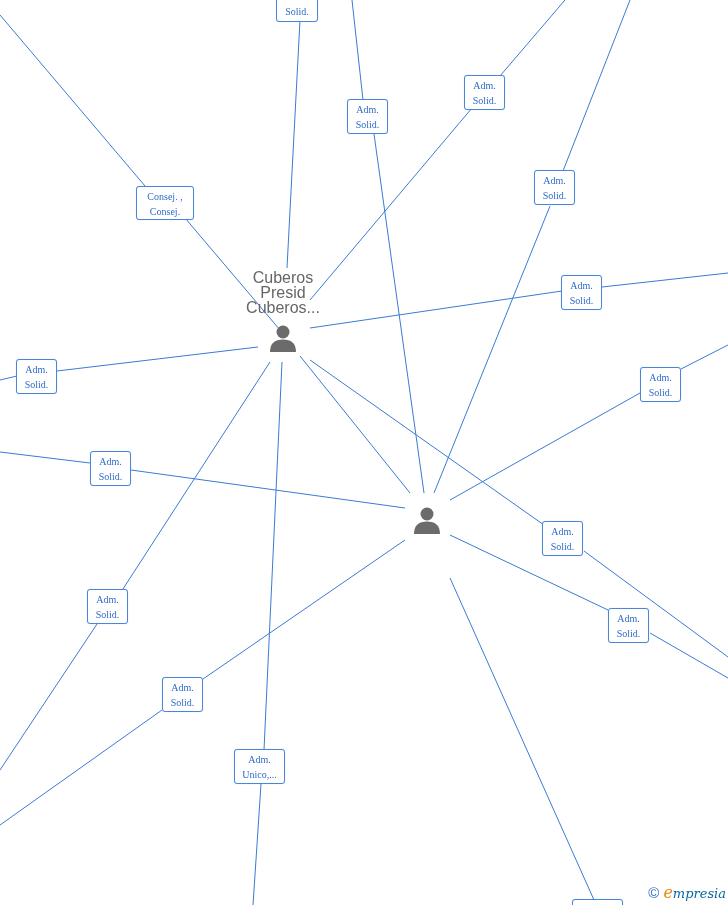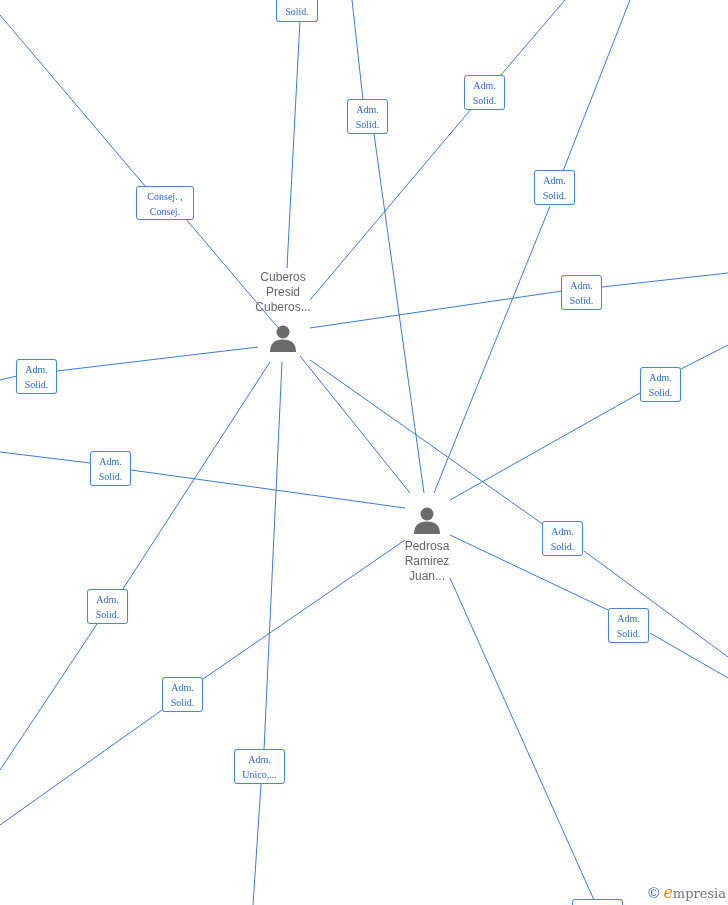--- a/index.html
+++ b/index.html
@@ -6,27 +6,27 @@
   body { width: 728px; height: 905px; position: relative; overflow: hidden;
          font-family: "Liberation Sans", "DejaVu Sans", sans-serif; }
   #graph { position: absolute; left: 0; top: 0; width: 728px; height: 905px; }
   .edge { stroke: #3a7bd5; stroke-width: 1; fill: none; }
   .role { position: absolute; background: #ffffff; border: 1px solid #4a86d8;
           border-radius: 3px; color: #2f6bc8; font-size: 10px; line-height: 15px;
           text-align: center; box-sizing: border-box; padding: 2px 0;
           box-shadow: 0 0 1px rgba(74,134,216,0.4); cursor: pointer; }
   .role span { display: block; white-space: nowrap; font-family: Liberation Serif, serif; }
   .person { position: absolute; text-align: center; cursor: pointer; }
-  .person-name { color: #666666; font-size: 12px; line-height: 15px; }
+  .person-name { color: #666666; font-size: 16px; line-height: 15px; }
   .person-name span { display: block; }
   .person-icon { width: 30px; height: 30px; display: block; margin: 0 auto; }
   .brand { position: absolute; right: 2px; bottom: 3px; font-size: 13px; color: #2f6bc8; }
   .brand .c { font-size: 15px; margin-right: 4px; }
   .brand .e { color: #e58a00; font-family: "DejaVu Serif", serif; font-style: italic; font-size: 16px; }
-  .brand .rest { color: #737373; font-family: "DejaVu Serif", serif; }
+  .brand .rest { color: #0369a1; font-style: italic; font-family: "DejaVu Serif", serif; }
 </style>
 </head>
 <body>
 
 <svg id="graph" viewBox="0 0 728 905">
 
   <line class="edge" x1="287" y1="268" x2="300" y2="20"></line>
   <line class="edge" x1="280" y1="330" x2="185" y2="218"></line>
   <line class="edge" x1="145" y1="186" x2="0" y2="15"></line>
   <line class="edge" x1="310" y1="300" x2="472" y2="108"></line>
@@ -129,22 +129,17 @@
     <circle cx="15" cy="9" r="6.5" fill="#6b6b6b"></circle>
     <path d="M2 29 C2 20 7 16.5 15 16.5 C23 16.5 28 20 28 29 Z" fill="#6b6b6b"></path>
   </svg>
 </div>
 
 <div class="person" style="left:387px;top:505px;width:80px;">
   <svg class="person-icon" viewBox="0 0 30 30">
     <circle cx="15" cy="9" r="6.5" fill="#6b6b6b"></circle>
     <path d="M2 29 C2 20 7 16.5 15 16.5 C23 16.5 28 20 28 29 Z" fill="#6b6b6b"></path>
   </svg>
-  <div class="person-name" style="margin-top:4px;">
-    <span>Pedrosa</span>
-    <span>Ramirez</span>
-    <span>Juan...</span>
-  </div>
 </div>
 
 <div class="brand">
   <span class="c">©</span><span class="e">e</span><span class="rest">mpresia</span>
 </div>
 
 </body></html>

